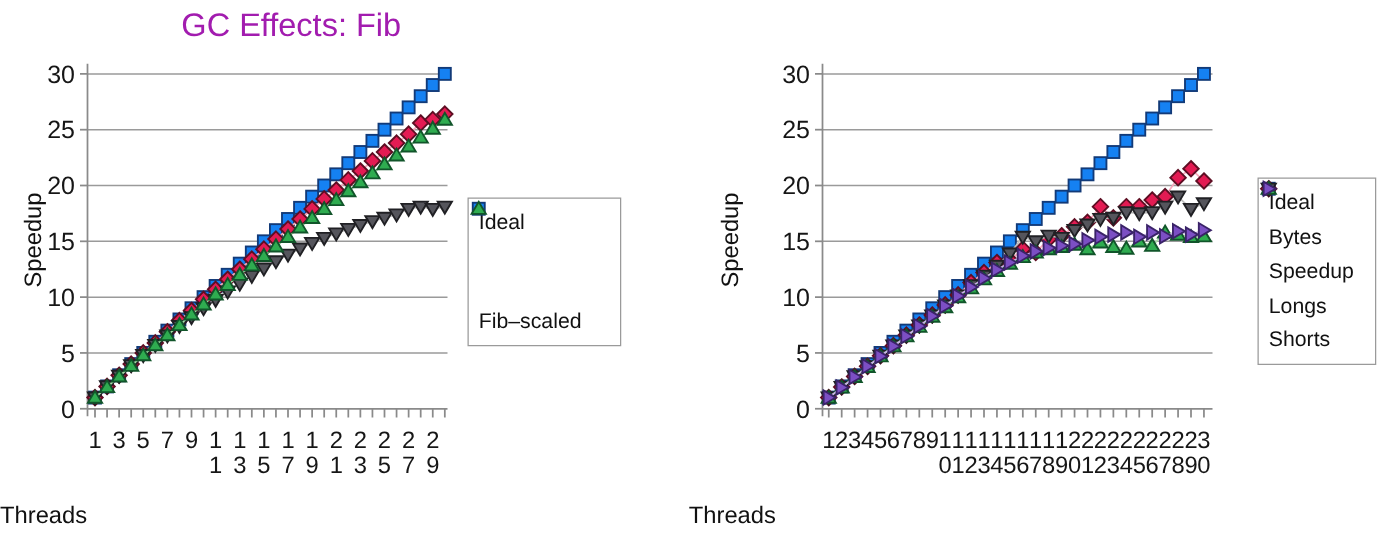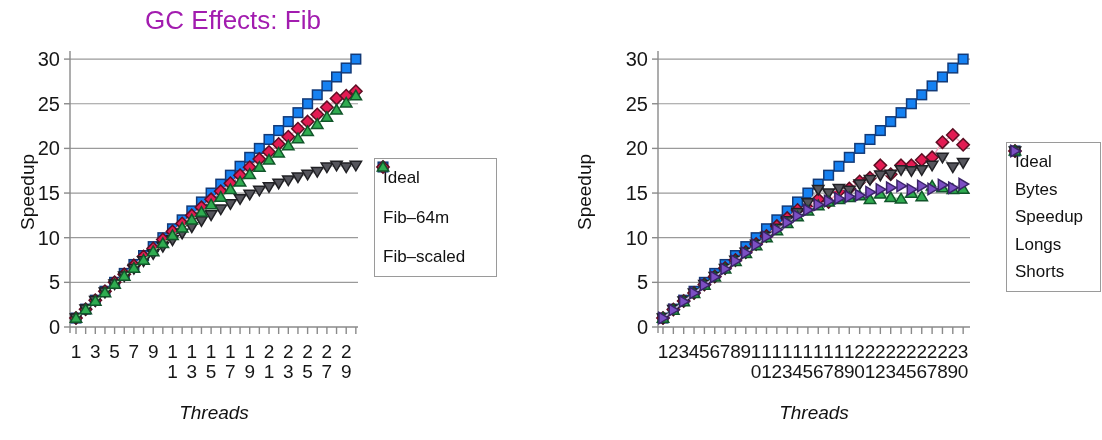--- a/index.html
+++ b/index.html
@@ -3,21 +3,21 @@
 <meta charset="utf-8">
 <style>
   html,body{margin:0;padding:0;background:#fff;}
   #figure{position:relative;width:1102px;height:440px;background:#fff;overflow:hidden;
           font-family:"Liberation Sans",sans-serif;}
   .chart{position:absolute;top:0;height:440px;width:551px;}
   .chart svg{position:absolute;left:0;top:0;}
   .title{position:absolute;top:5px;text-align:center;font-size:26px;color:#a21caf;}
   .ylab{position:absolute;width:200px;height:26px;text-align:center;font-size:19px;color:#111;
         transform:rotate(-90deg);}
-  .xlab{position:absolute;top:402px;text-align:center;font-size:19px;color:#111;font-style:italic;}
+  .xlab{position:absolute;top:402px;text-align:left;font-size:19px;color:#111;}
   .legend{position:absolute;background:#fff;border:1.3px solid #9a9a9a;
           display:flex;flex-direction:column;justify-content:space-between;
           box-sizing:border-box;padding:9px 8px;}
   .legend-item{display:flex;align-items:center;gap:9px;font-size:17px;color:#111;white-space:nowrap;}
   .grid{stroke:#9a9a9a;stroke-width:1.2;}
   .axis{stroke:#8a8a8a;stroke-width:1.4;}
   .ytick{font-family:"Liberation Sans",sans-serif;font-size:20px;fill:#161616;}
   .xtick{font-family:"Liberation Sans",sans-serif;font-size:19px;fill:#161616;}
 </style>
 </head>
@@ -243,26 +243,20 @@
           <path d="M 340.5 106.957 L 351.9 106.957 L 346.2 97.357 Z" fill="#2FAC50" stroke="#11552A" stroke-width="1.5" stroke-linejoin="miter"></path>
           <path d="M 350.15000000000003 99.81300000000002 L 361.55 99.81300000000002 L 355.85 90.21300000000002 Z" fill="#2FAC50" stroke="#11552A" stroke-width="1.5" stroke-linejoin="miter"></path>
         </g>
       </svg>
     <div class="legend" id="legend-0" style="left:374px;top:158px;width:123px;height:119px;">
         <div class="legend-item">
           <svg width="16" height="16">
             <rect x="3.2" y="3.2" width="9.6" height="9.6" fill="#1581F2" stroke="#123A78" stroke-width="1.5" stroke-linejoin="miter"></rect>
           </svg>
           <span>Ideal</span>
-        </div>
-        <div class="legend-item">
-          <svg width="16" height="16">
-            <path d="M 8 1.7999999999999998 L 14.2 8 L 8 14.2 L 1.7999999999999998 8 Z" fill="#E31B53" stroke="#5E0E23" stroke-width="1.5" stroke-linejoin="miter"></path>
-          </svg>
-          <span>Fib–64m</span>
         </div>
         <div class="legend-item">
           <svg width="16" height="16">
             <path d="M 2.3 12.1 L 13.7 12.1 L 8 2.5 Z" fill="#2FAC50" stroke="#11552A" stroke-width="1.5" stroke-linejoin="miter"></path>
           </svg>
           <span>Fib–scaled</span>
         </div>
       </div>
     <div class="xlab" style="left:0;width:428px;">Threads</div>
   </div>

